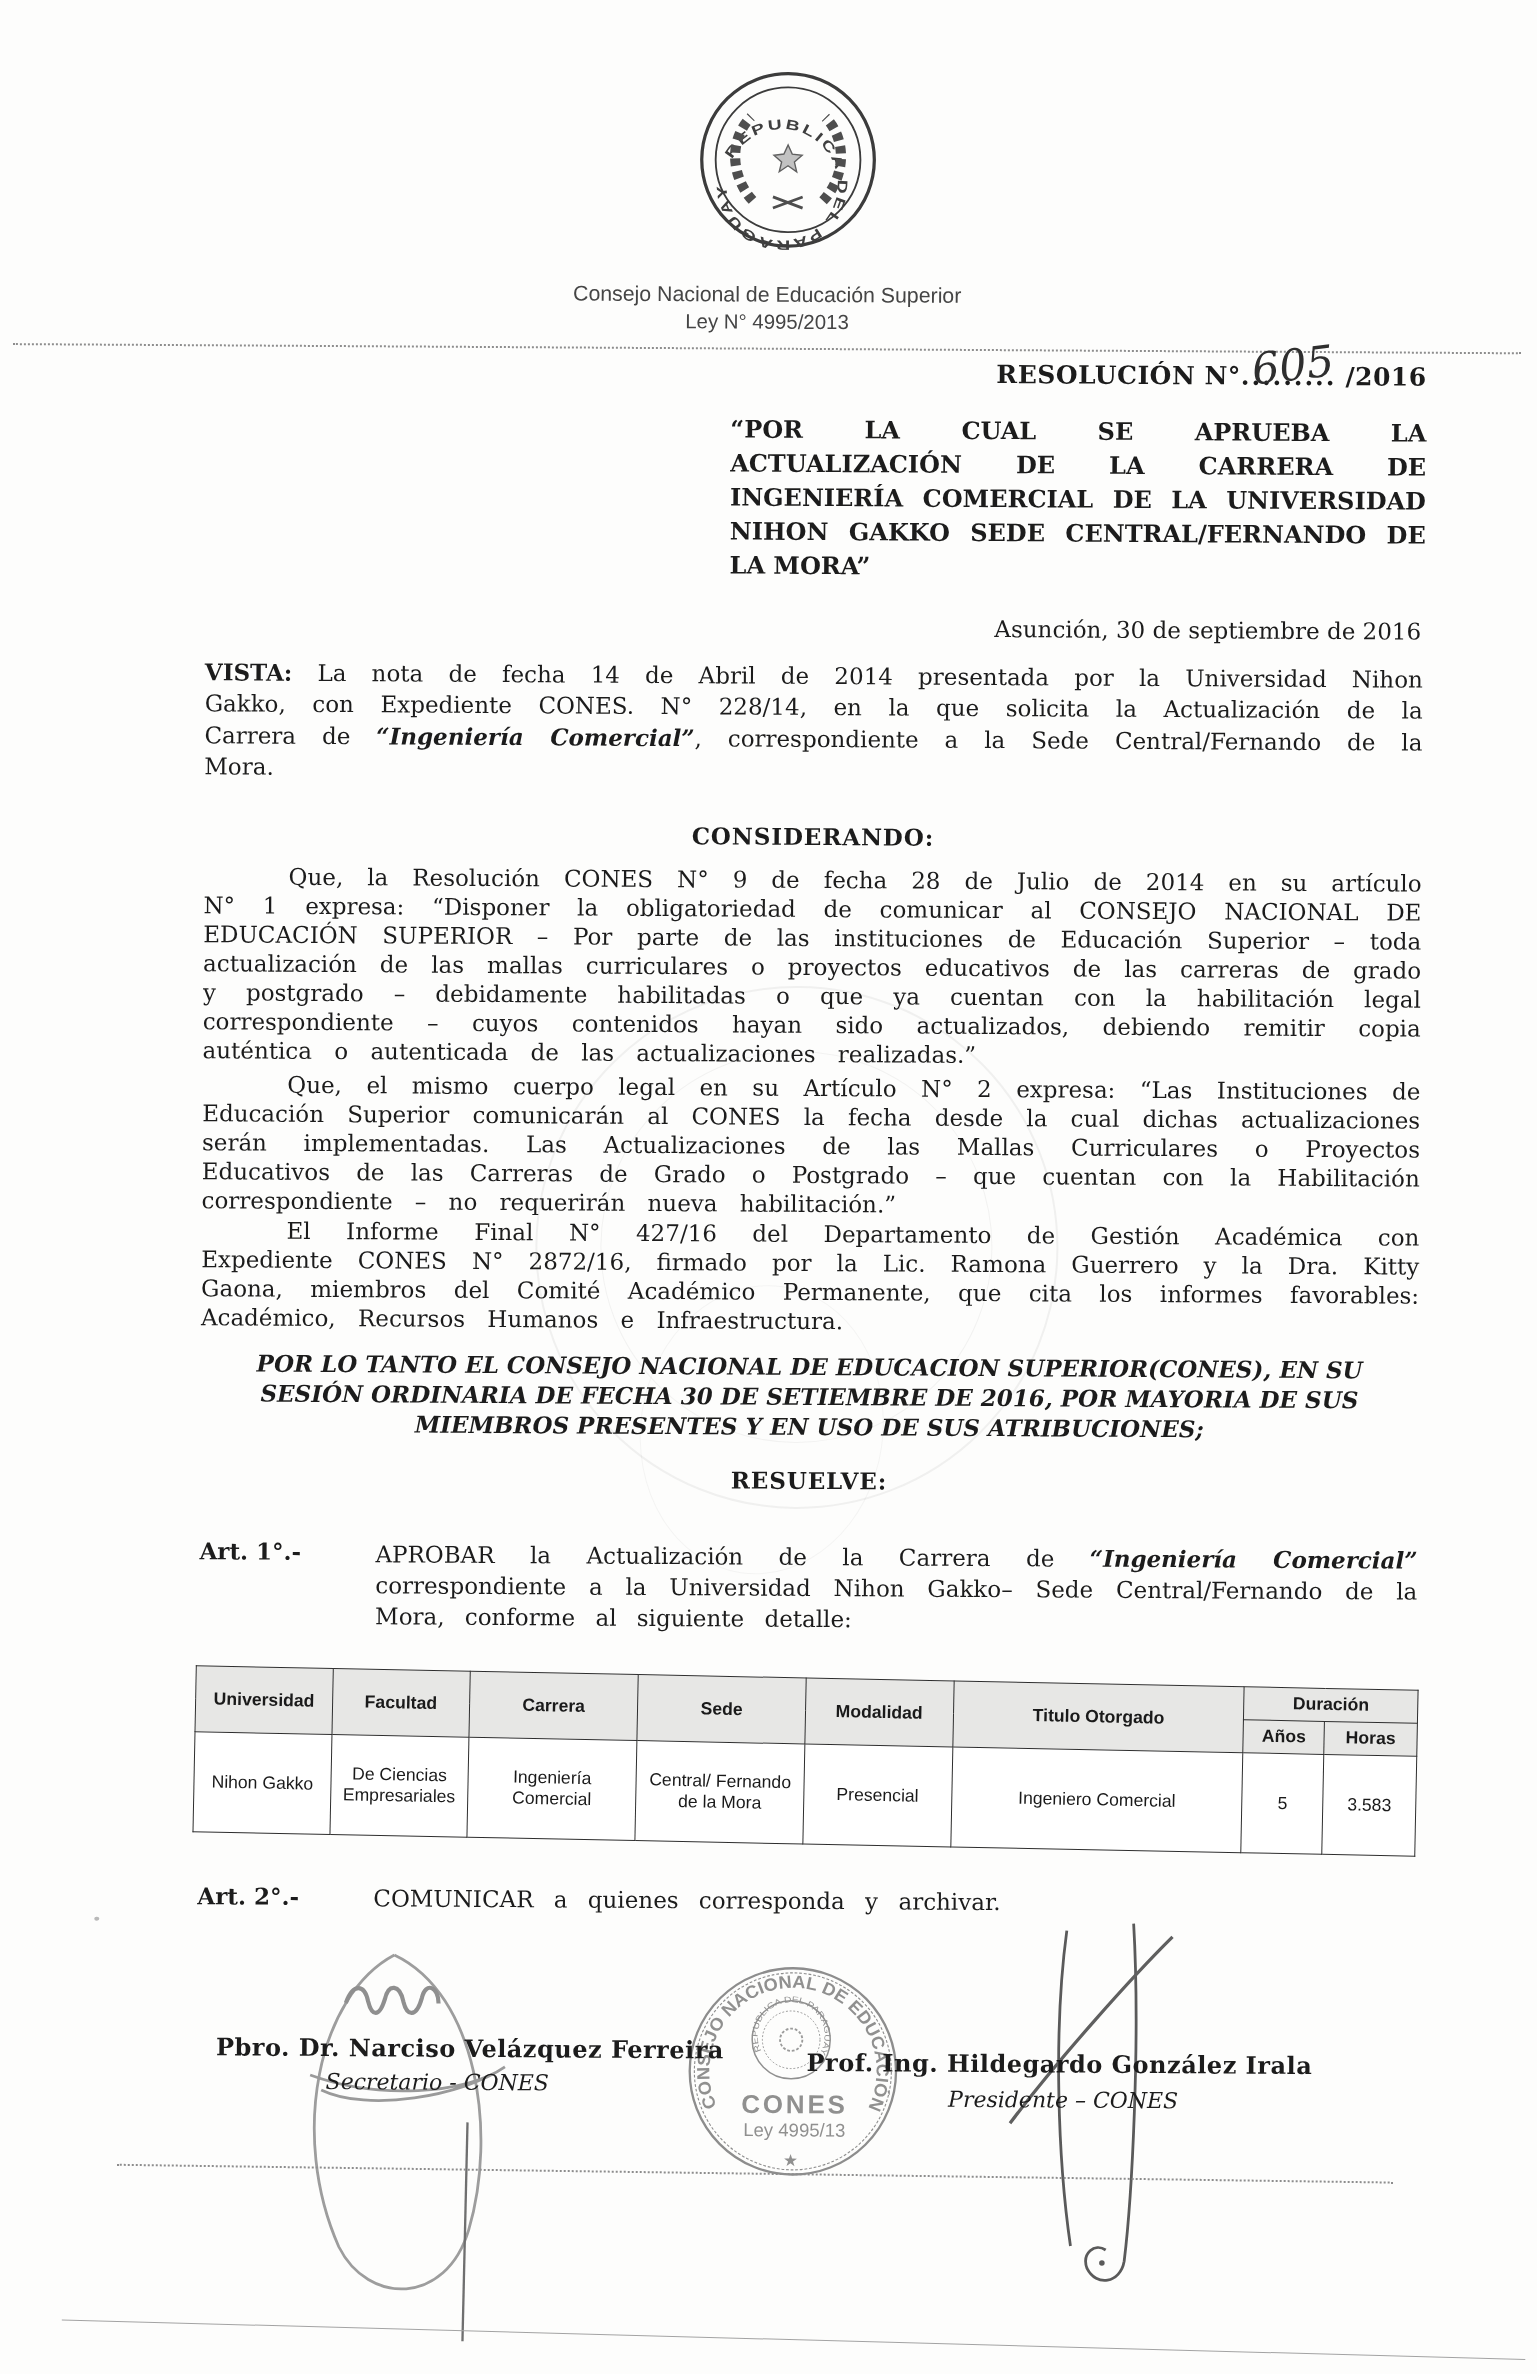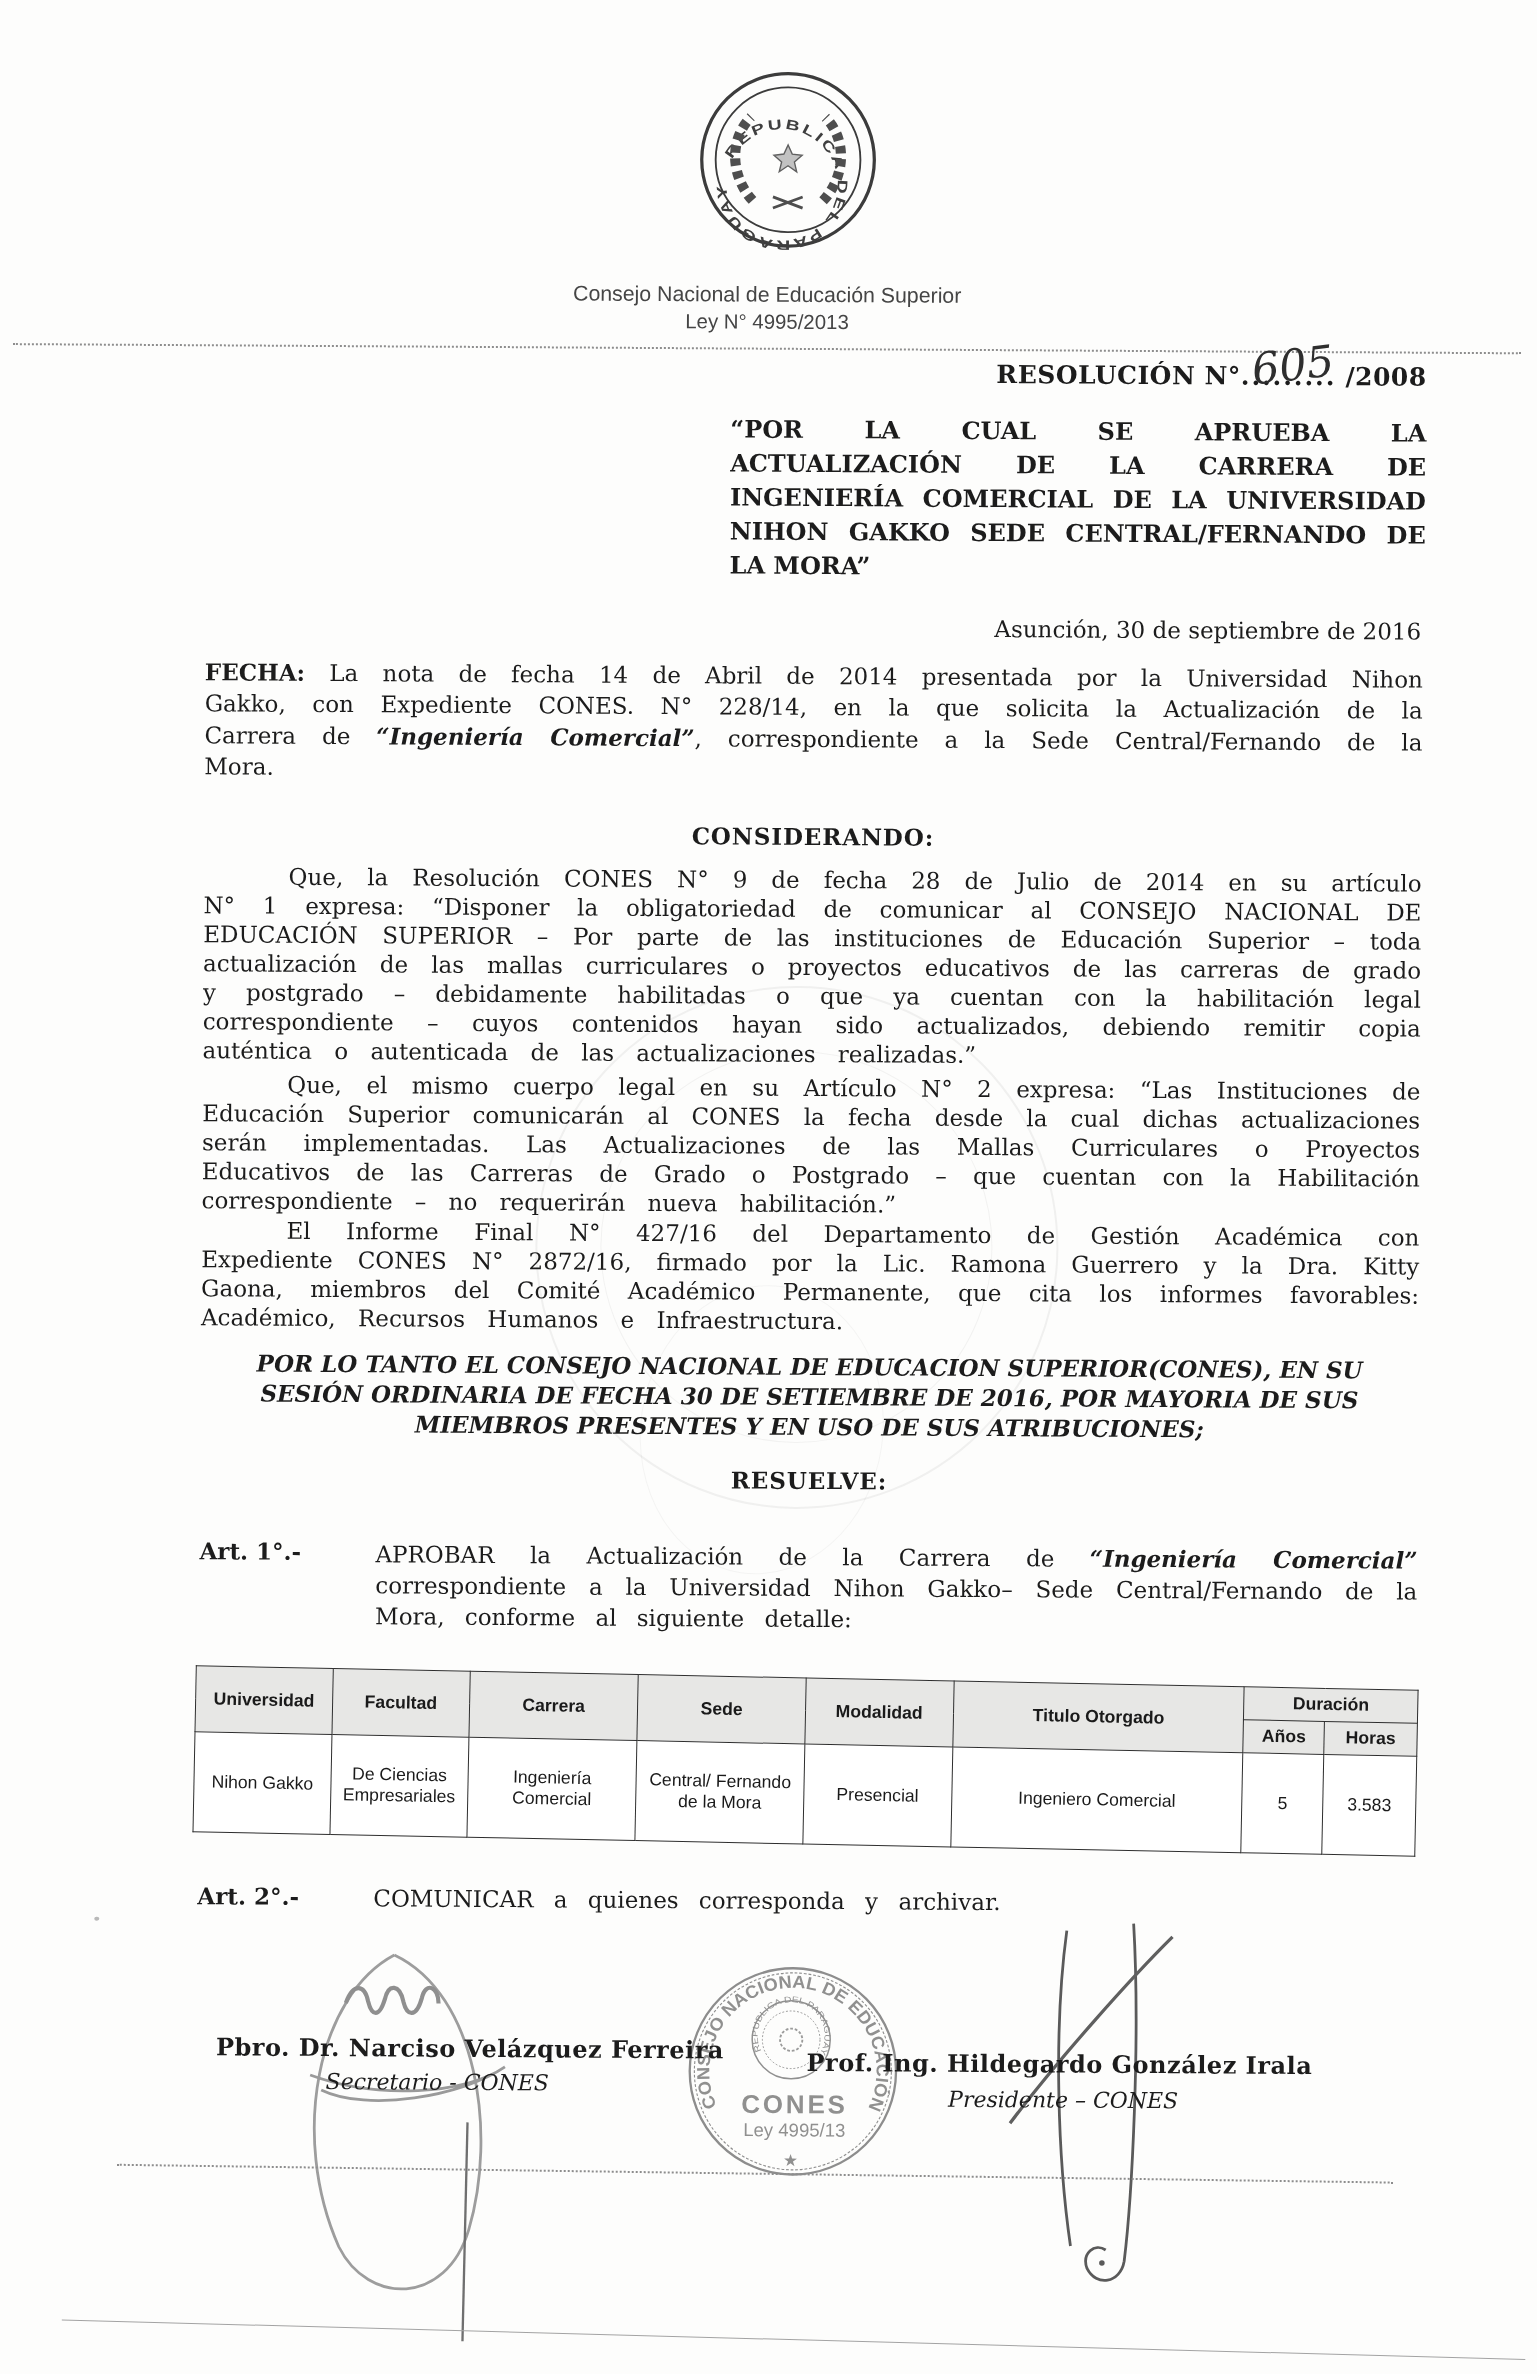--- a/index.html
+++ b/index.html
@@ -100,34 +100,34 @@
   </svg>
 
   <div class="org-line org-name">Consejo Nacional de Educación Superior</div>
   <div class="org-line org-law">Ley N° 4995/2013</div>
   <div class="rule-dotted rule-top"></div>
 
   <div class="ghost ghost-1"></div>
   <div class="ghost ghost-2"></div>
   <div class="ghost ghost-3"></div>
 
-  <div class="reso"><span>RESOLUCIÓN N°</span><span class="dots">.........</span> <span>/2008</span></div>
+  <div class="reso"><span>RESOLUCIÓN N°</span><span class="dots">.........</span> <span>/2016</span></div>
   <div class="hand-number">605</div>
 
   <div class="title-block">
     <div class="title-line">“POR LA CUAL SE APRUEBA LA</div>
     <div class="title-line">ACTUALIZACIÓN DE LA CARRERA DE</div>
     <div class="title-line">INGENIERÍA COMERCIAL DE LA UNIVERSIDAD</div>
     <div class="title-line">NIHON GAKKO SEDE CENTRAL/FERNANDO DE</div>
     <div class="title-line last">LA MORA”</div>
   </div>
 
   <div class="dateline">Asunción, 30 de septiembre de 2016</div>
 
-  <p class="col just vista-p"><b class="inl">FECHA:</b><span> La nota de fecha 14 de Abril de 2014 presentada por la Universidad Nihon Gakko, con Expediente CONES. N° 228/14, en la que solicita la Actualización de la Carrera de </span><span class="hl">“Ingeniería Comercial”</span><span>, correspondiente a la Sede Central/Fernando de la Mora.</span></p>
+  <p class="col just vista-p"><b class="inl">VISTA:</b><span> La nota de fecha 14 de Abril de 2014 presentada por la Universidad Nihon Gakko, con Expediente CONES. N° 228/14, en la que solicita la Actualización de la Carrera de </span><span class="hl">“Ingeniería Comercial”</span><span>, correspondiente a la Sede Central/Fernando de la Mora.</span></p>
 
   <div class="center-head" style="top:818px">CONSIDERANDO:</div>
 
   <p class="col just indent p1">Que, la Resolución CONES N° 9 de fecha 28 de Julio de 2014 en su artículo N° 1 expresa: “Disponer la obligatoriedad de comunicar al CONSEJO NACIONAL DE EDUCACIÓN SUPERIOR – Por parte de las instituciones de Educación Superior – toda actualización de las mallas curriculares o proyectos educativos de las carreras de grado y postgrado – debidamente habilitadas o que ya cuentan con la habilitación legal correspondiente – cuyos contenidos hayan sido actualizados, debiendo remitir copia auténtica o autenticada de las actualizaciones realizadas.”</p>
   <p class="col just indent p2">Que, el mismo cuerpo legal en su Artículo N° 2 expresa: “Las Instituciones de Educación Superior comunicarán al CONES la fecha desde la cual dichas actualizaciones serán implementadas. Las Actualizaciones de las Mallas Curriculares o Proyectos Educativos de las Carreras de Grado o Postgrado – que cuentan con la Habilitación correspondiente – no requerirán nueva habilitación.”</p>
   <p class="col just indent p3">El Informe Final N° 427/16 del Departamento de Gestión Académica con Expediente CONES N° 2872/16, firmado por la Lic. Ramona Guerrero y la Dra. Kitty Gaona, miembros del Comité Académico Permanente, que cita los informes favorables: Académico, Recursos Humanos e Infraestructura.</p>
 
   <div class="plt">
     <div>POR LO TANTO EL CONSEJO NACIONAL DE EDUCACION SUPERIOR(CONES), EN SU</div>
     <div>SESIÓN ORDINARIA DE FECHA 30 DE SETIEMBRE DE 2016, POR MAYORIA DE SUS</div>

